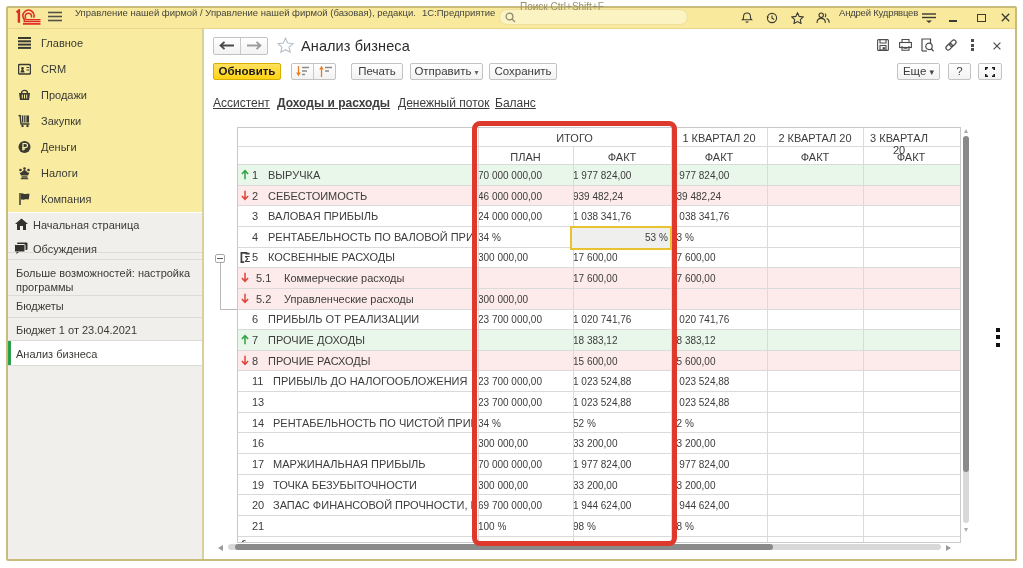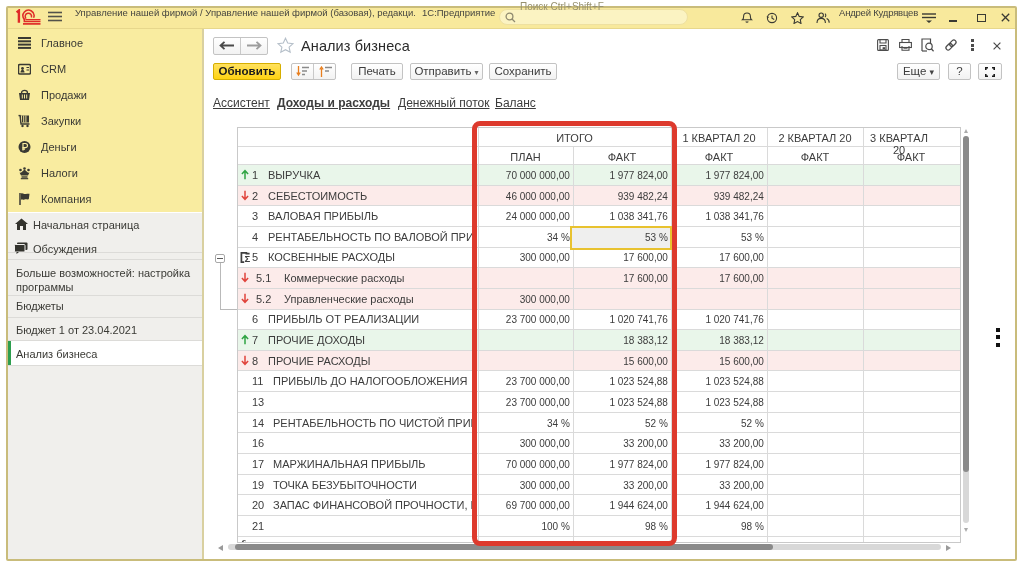--- a/index.html
+++ b/index.html
@@ -16,21 +16,21 @@
 .titlebar-txt { position:absolute; top:7px; font-size:9.5px; color:#454540; }
 .btn { position:absolute; height:17px; border:1px solid #c3c3c3; border-radius:2px; background:linear-gradient(#ffffff,#f2f2f2); font-size:11.5px; color:#3c3c3c; text-align:center; line-height:15px; }
 .ybtn { position:absolute; height:17px; border:1px solid #d6ae00; border-radius:2px; background:linear-gradient(#ffe15e,#ffd312); font-size:11.5px; font-weight:bold; color:#1a1a1a; text-align:center; line-height:15px; }
 .tab { position:absolute; font-size:12px; color:#3c3c3c; text-decoration:underline; }
 .tbl { position:absolute; left:237px; top:126.5px; width:724px; height:416.5px; border:1px solid #c9c9c9; background:#fff; overflow:hidden; }
 .tr { position:absolute; left:0; width:722px; border-bottom:1px solid #dadada; }
 .tr .ric { position:absolute; left:2px; top:50%; transform:translateY(-50%); width:14px; height:12px; }
 .tr .rnum { position:absolute; top:50%; transform:translateY(-50%); font-size:11px; color:#3c3c3c; }
 .tr .nm { position:absolute; top:50%; transform:translateY(-50%); right:484px; overflow:hidden; white-space:nowrap; font-size:11px; color:#3c3c3c; }
 .tr .nm.sub { font-size:11px; }
-.tr .num { position:absolute; top:50%; transform:translateY(-50%); text-align:right; font-size:10px; color:#3c3c3c; white-space:nowrap; }
+.tr .num { position:absolute; top:50%; transform:translateY(-50%); text-align:left; font-size:10px; color:#3c3c3c; white-space:nowrap; }
 .fxi { position:absolute; left:2px; top:50%; transform:translateY(-52%); font-family:"Liberation Serif", serif; font-style:italic; font-weight:bold; font-size:13.5px; line-height:1; color:#4a4a4a;margin-top:19px; }
 .vl { position:absolute; width:1px; background:#dadada; }
 .hcell { position:absolute; font-size:11px; color:#3c3c3c; text-align:center; }
 .redrect { position:absolute; left:471.5px; top:120.5px; width:205px; height:425px; border:5px solid #dd3a2d; border-radius:8px; z-index:50; }
 .sbthumb { position:absolute; background:#8a8a8a; border-radius:3px; }
 .sbtrack { position:absolute; background:#d8d8d8; border-radius:3px; }
 svg { display:block; }
 </style></head>
 <body>
 <div class="win"></div>

